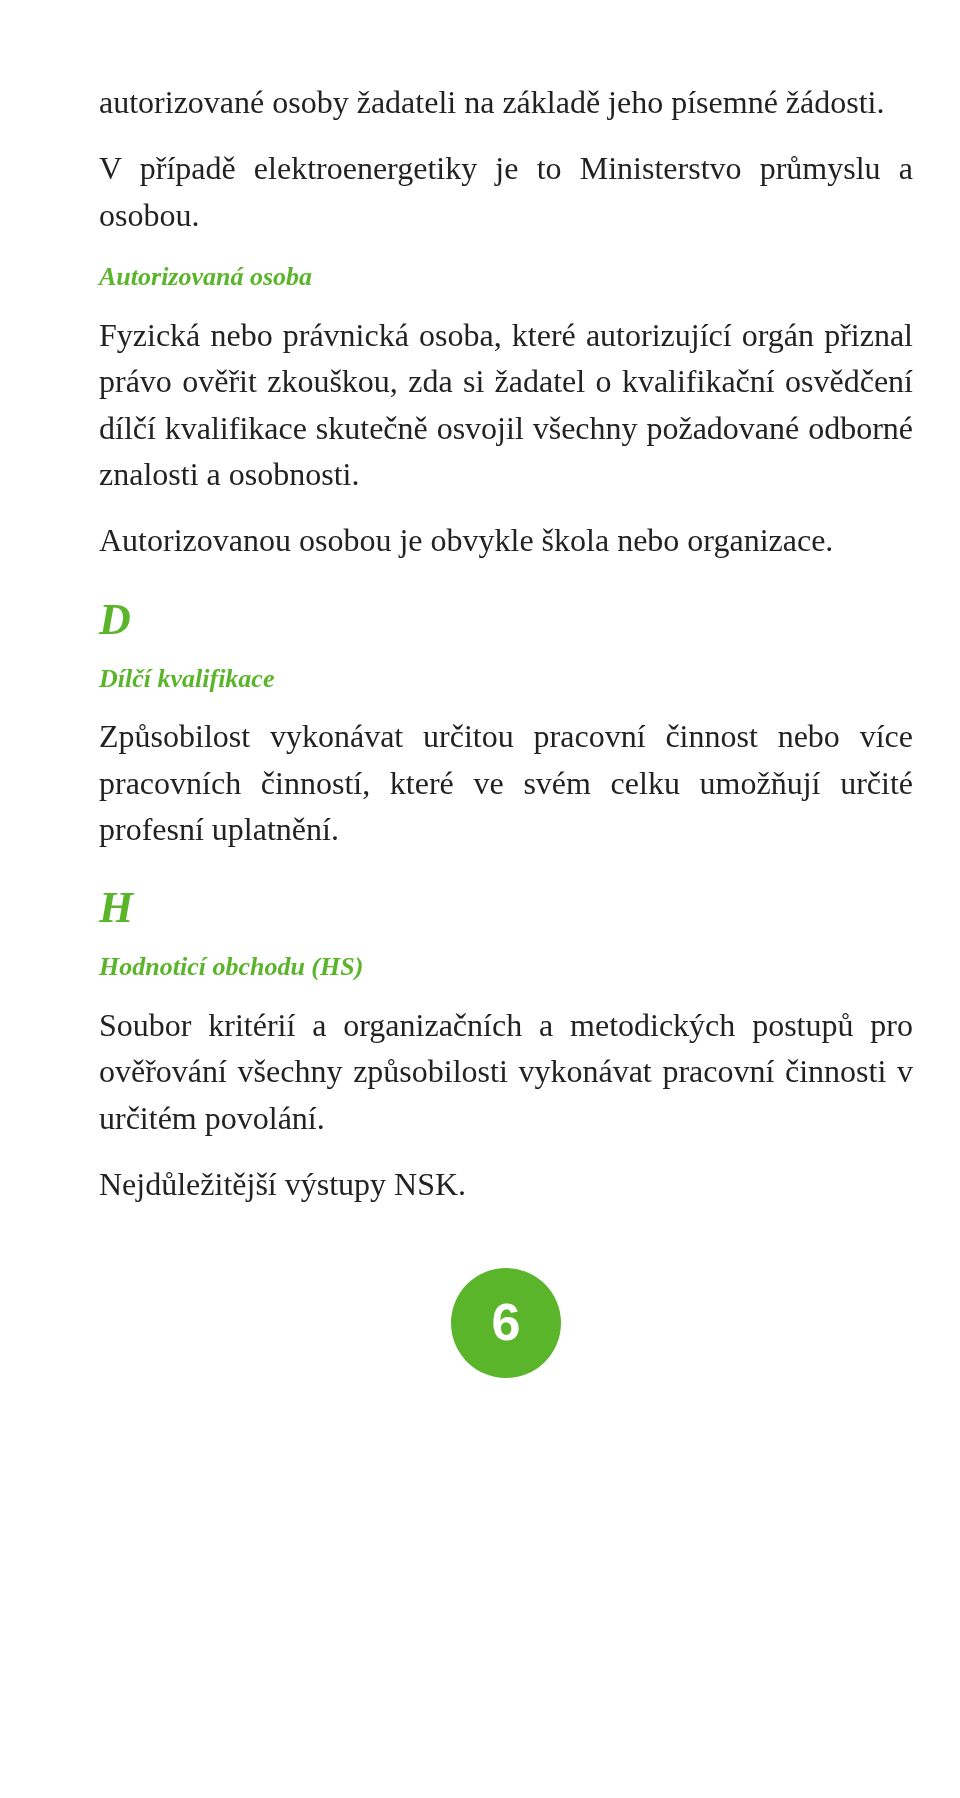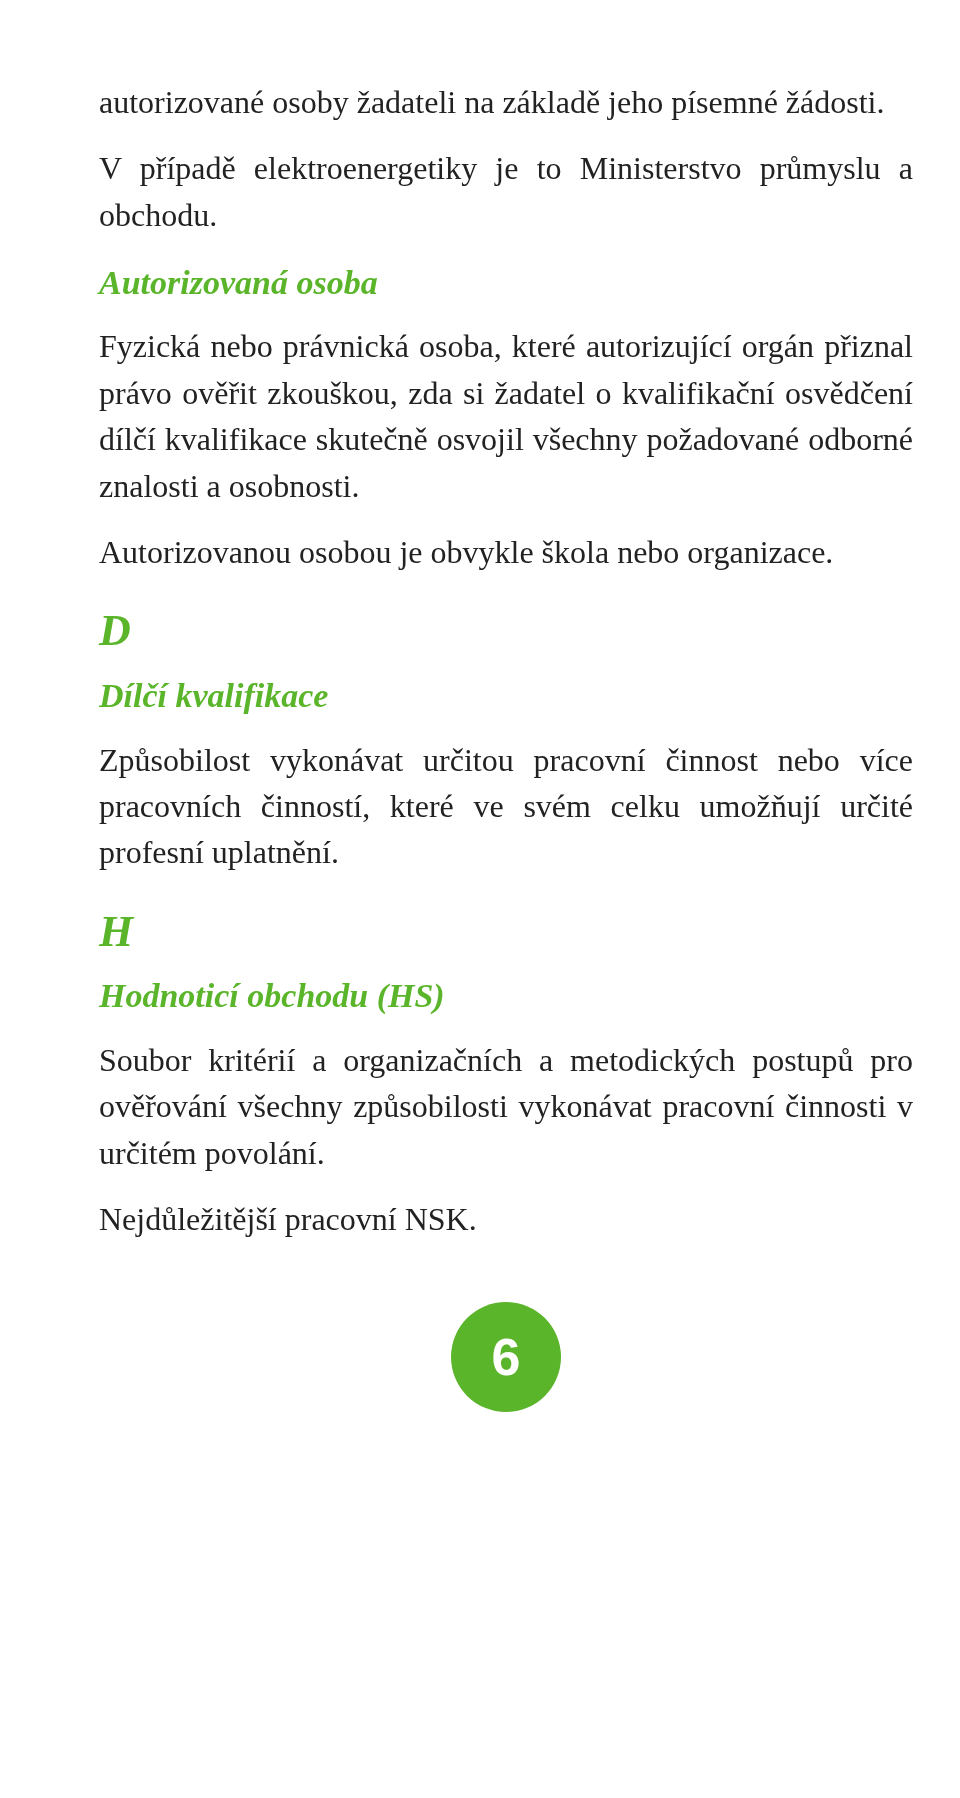--- a/index.html
+++ b/index.html
@@ -35,21 +35,21 @@
       font-size: 44px;
       font-weight: bold;
       font-style: italic;
       margin-top: 30px;
       margin-bottom: 4px;
       line-height: 1.2;
     }
 
     .section-title {
       color: #5ab52a;
-      font-size: 34px;
+      font-size: 26px;
       font-weight: bold;
       font-style: italic;
       margin-bottom: 16px;
     }
 
     .page-number-circle {
       width: 110px;
       height: 110px;
       background-color: #5ab52a;
       border-radius: 50%;
@@ -61,35 +61,35 @@
       font-size: 52px;
       font-weight: bold;
       font-family: Arial, sans-serif;
     }
   </style>
 </head>
 <body>
 
 <p class="text-block">autorizované osoby žadateli na základě jeho písemné žádosti.</p>
 
-<p class="text-block">V případě elektroenergetiky je to Ministerstvo průmyslu a obchodu.</p>
+<p class="text-block">V případě elektroenergetiky je to Ministerstvo průmyslu a osobou.</p>
 
 <div class="section-title green-heading">Autorizovaná osoba</div>
 
 <p class="text-block">Fyzická nebo právnická osoba, které autorizující orgán přiznal právo ověřit zkouškou, zda si žadatel o kvalifikační osvědčení dílčí kvalifikace skutečně osvojil všechny požadované odborné znalosti a osobnosti.</p>
 
 <p class="text-block">Autorizovanou osobou je obvykle škola nebo organizace.</p>
 
 <div class="section-letter">D</div>
 
 <div class="section-title">Dílčí kvalifikace</div>
 
 <p class="text-block">Způsobilost vykonávat určitou pracovní činnost nebo více pracovních činností, které ve svém celku umožňují určité profesní uplatnění.</p>
 
 <div class="section-letter">H</div>
 
 <div class="section-title">Hodnoticí obchodu (HS)</div>
 
 <p class="text-block">Soubor kritérií a organizačních a metodických postupů pro ověřování všechny způsobilosti vykonávat pracovní činnosti v určitém povolání.</p>
 
-<p class="text-block">Nejdůležitější pracovní NSK.</p>
+<p class="text-block">Nejdůležitější výstupy NSK.</p>
 
 <div class="page-number-circle">6</div>
 
 </body></html>

